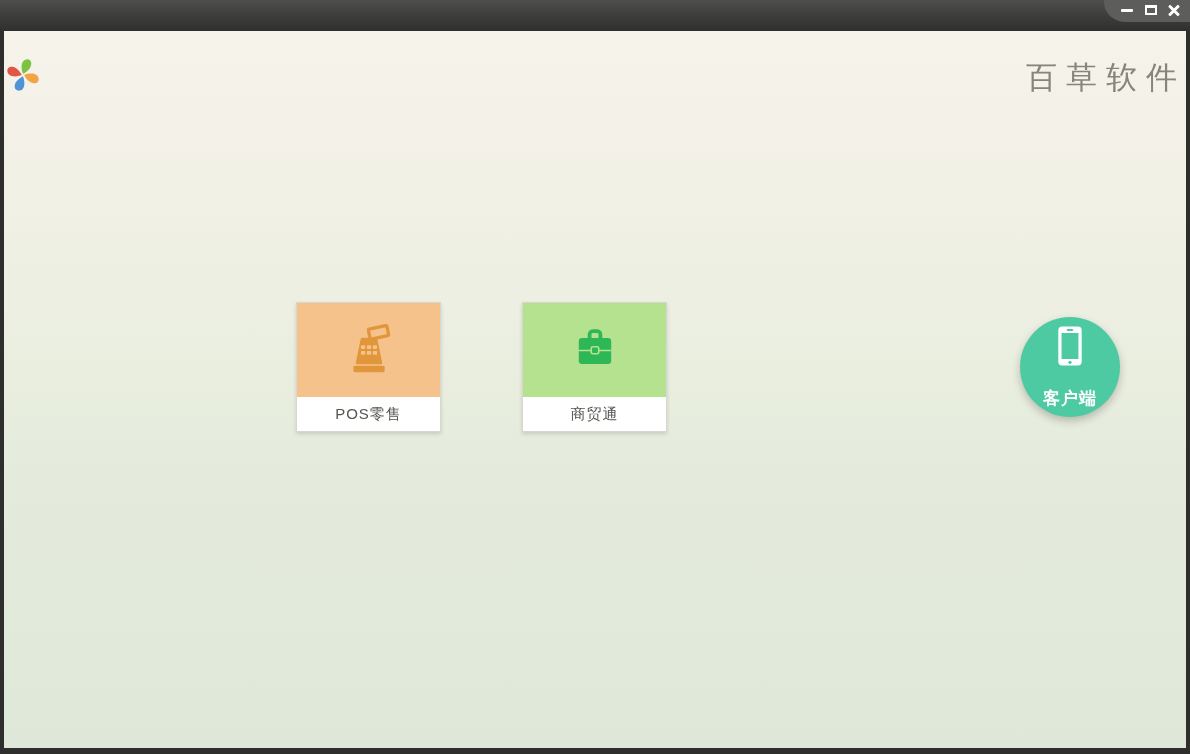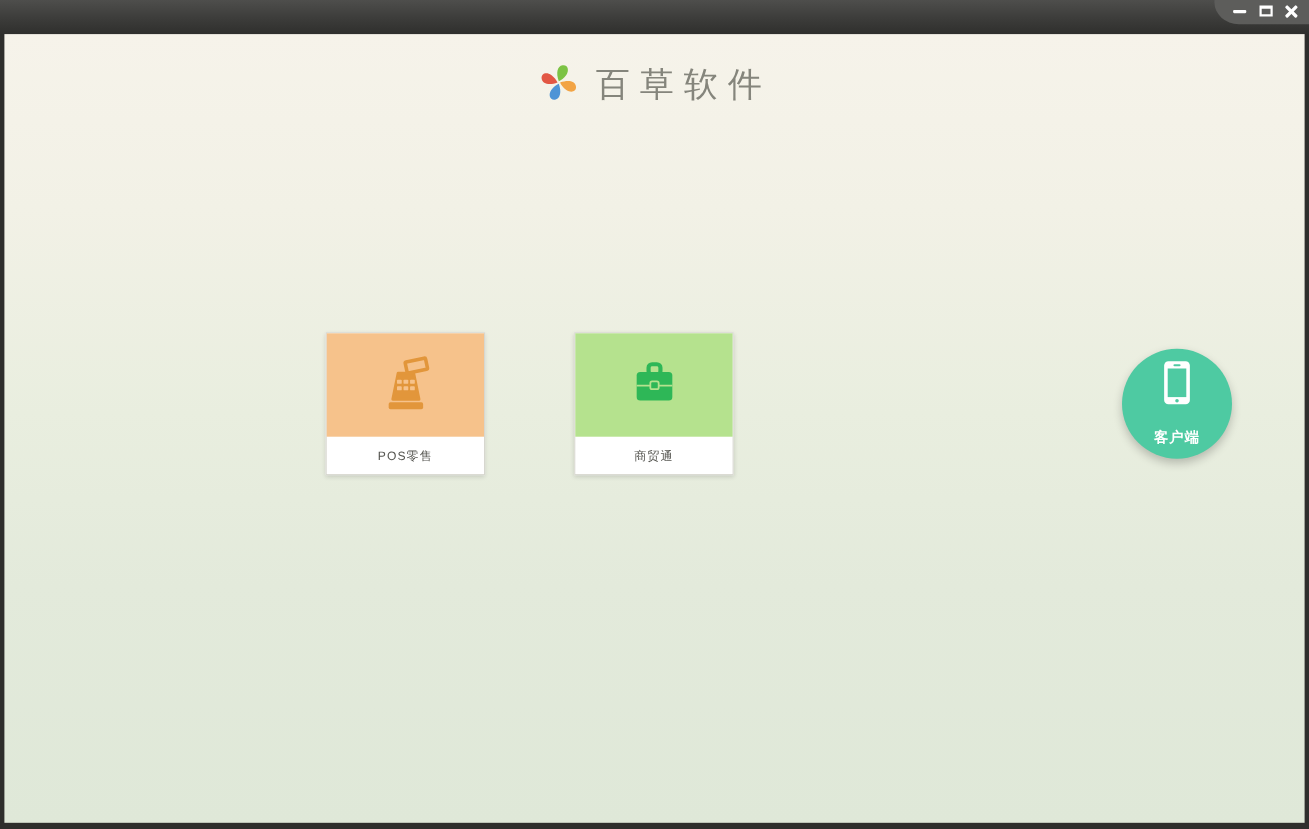--- a/index.html
+++ b/index.html
@@ -60,21 +60,21 @@
     background: linear-gradient(180deg,
       #f6f3ea 0%, #f2f1e6 22%, #e9eedf 48%, #e3eadb 70%, #dfe8d8 100%);
   }
 
   .header {
     position: absolute;
     top: 25px; left: 0;
     width: 100%;
     display: flex;
     align-items: center;
-    justify-content: center;
+    justify-content: space-between;
     gap: 15px;
   }
   .app-title {
     font-family: "DejaVu Serif", serif;
     font-size: 31px;
     color: #85857c;
     letter-spacing: 9px;
     line-height: 1;
     padding-top: 4px;
   }
@@ -101,21 +101,21 @@
     height: 94px;
     display: flex;
     align-items: center;
     justify-content: center;
   }
   .card-label {
     flex: 1;
     display: flex;
     align-items: center;
     justify-content: center;
-    font-size: 11px;
+    font-size: 15px;
     color: #555550;
     letter-spacing: 1px;
   }
 
   
   .client-circle {
     position: absolute;
     left: 1016px;
     top: 286px;
     width: 100px;
@@ -123,21 +123,21 @@
     border-radius: 50%;
     display: flex;
     flex-direction: column;
     align-items: center;
     justify-content: center;
     box-shadow: 0 4px 9px rgba(0,0,0,0.22);
     cursor: pointer;
   }
   .client-label {
     margin-top: 20px;
-    font-size: 13px;
+    font-size: 17px;
     font-weight: bold;
     color: #ffffff;
     letter-spacing: 1px;
   }
 </style>
 </head>
 <body>
 
 <div class="window">
 

